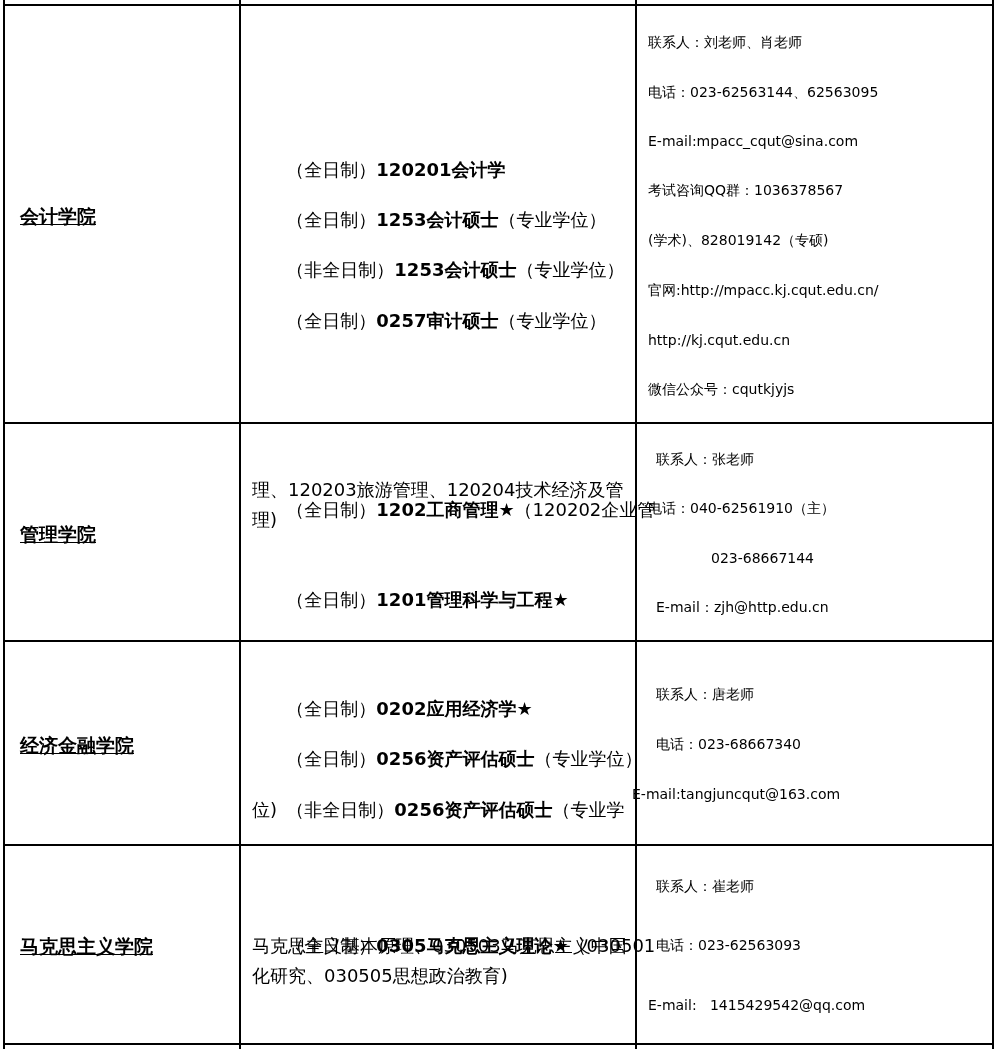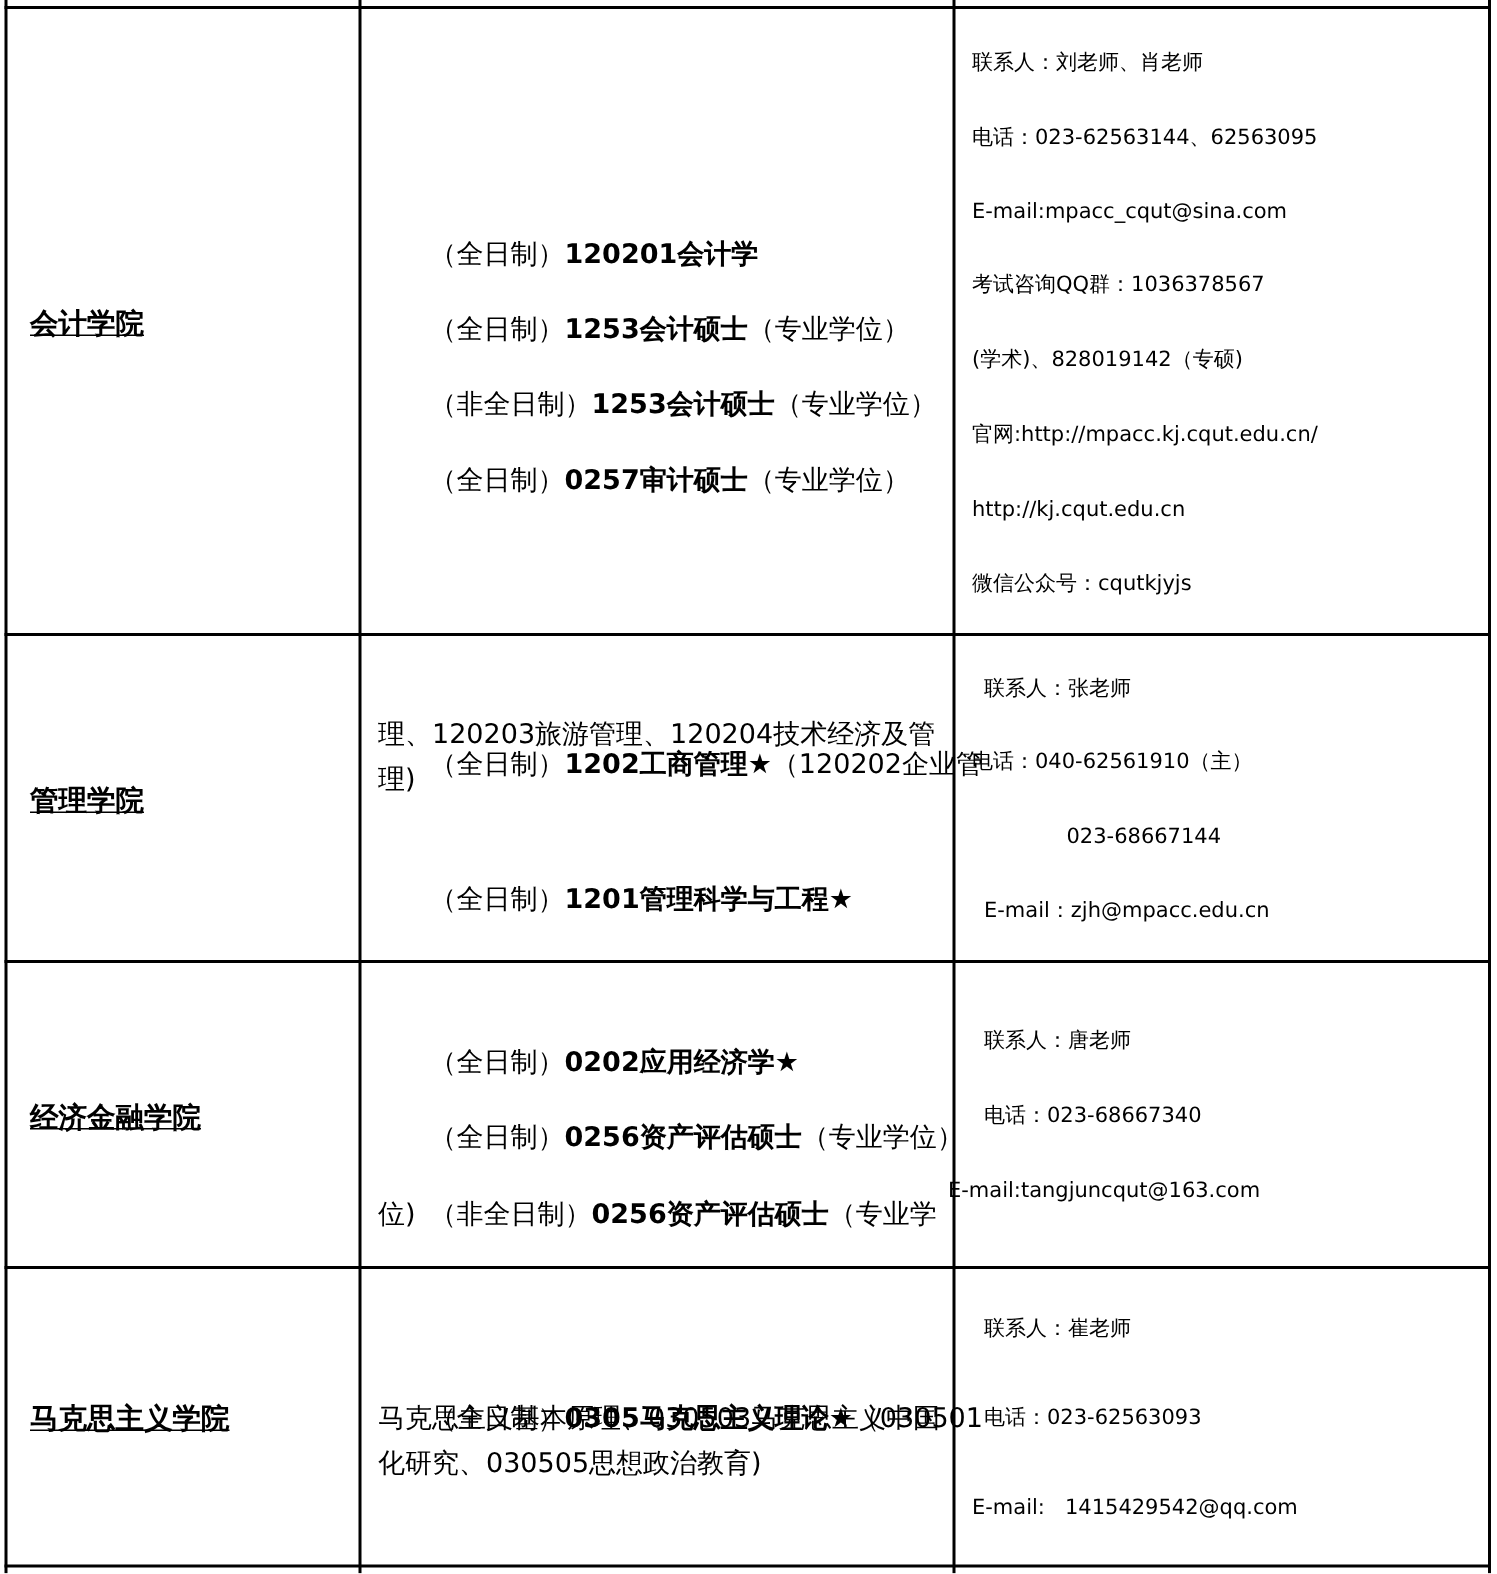--- a/index.html
+++ b/index.html
@@ -74,21 +74,21 @@
     </div>
     <div class="ln prog" style="left:252px;top:475px">理、120203旅游管理、120204技术经济及管</div>
     <div class="ln prog" style="left:252px;top:505px">理)</div>
     <div class="ln prog" style="left:252px;top:555px">
       <span>（全日制）</span><span class="name">1201管理科学与工程★</span><span></span>
     </div>
 
     <div class="ln contact" style="left:656px;top:444px">联系人：张老师</div>
     <div class="ln contact" style="left:648px;top:493px">电话：040-62561910（主）</div>
     <div class="ln contact" style="left:711px;top:543px">023-68667144</div>
-    <div class="ln contact" style="left:656px;top:592px">E-mail：zjh@mpacc.edu.cn</div>
+    <div class="ln contact" style="left:656px;top:592px">E-mail：zjh@http.edu.cn</div>
   </div>
 
   <div>
     <div class="ln college" style="left:20px;top:730px">经济金融学院</div>
 
     <div class="ln prog" style="left:252px;top:664px">
       <span>（全日制）</span><span class="name">0202应用经济学★</span><span></span>
     </div>
     <div class="ln prog" style="left:252px;top:714px">
       <span>（全日制）</span><span class="name">0256资产评估硕士</span><span>（专业学位）</span>

